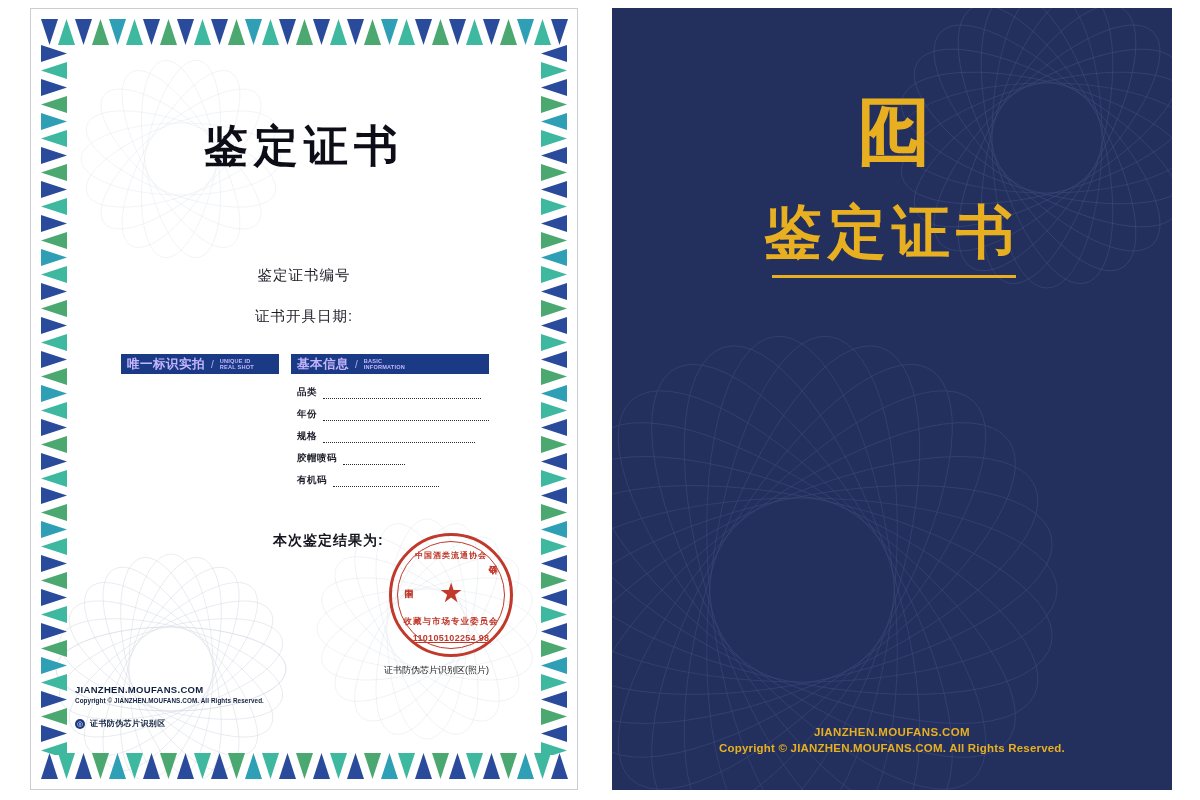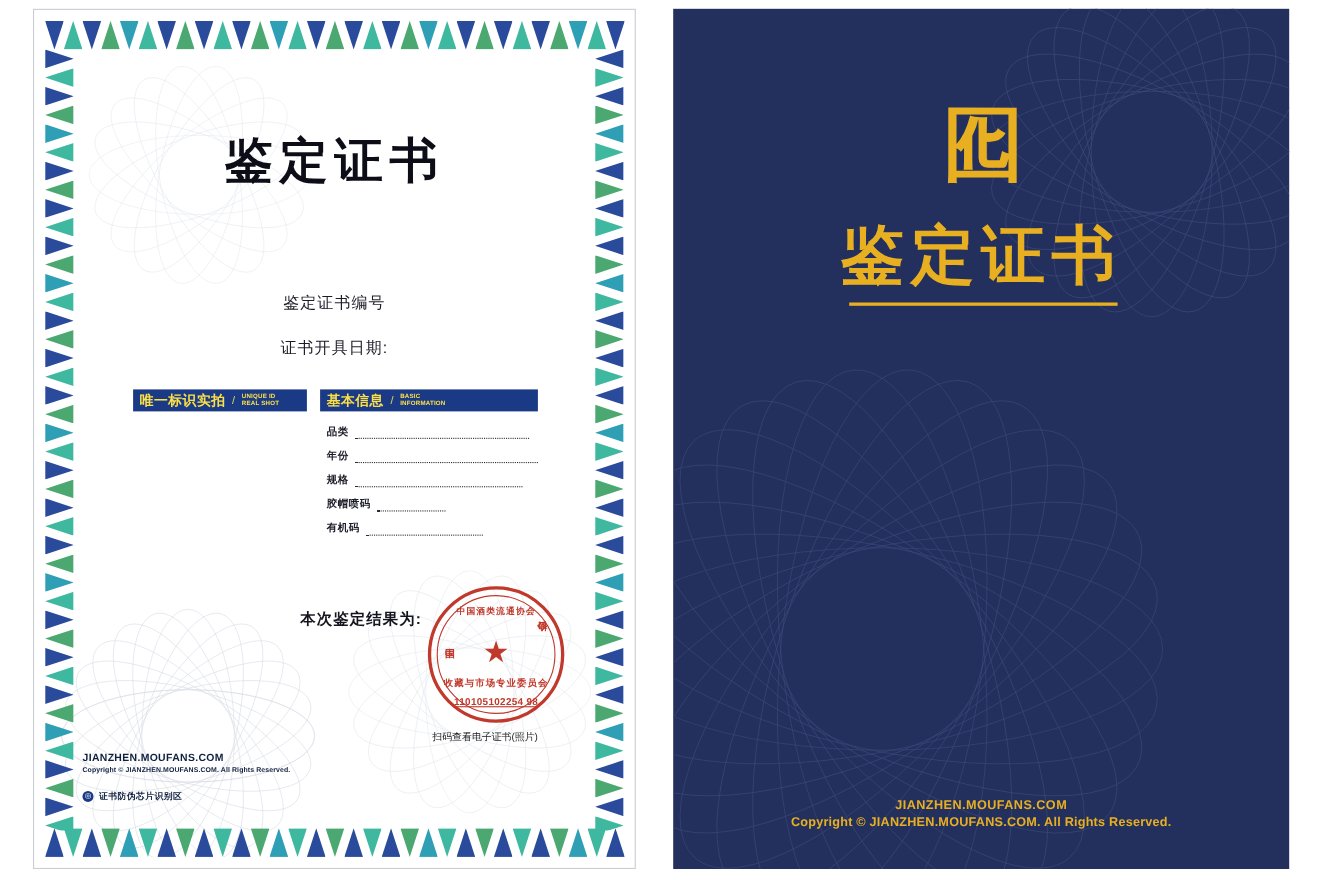--- a/index.html
+++ b/index.html
@@ -100,21 +100,21 @@
 
   .panels {
     display: flex;
     margin-top: 28px;
     gap: 12px;
     padding: 0 42px 0 44px;
   }
   .panel { flex: 1 1 0; }
   .panel-head {
     background: #1b3a86;
-    color: #fde047;
+    color: #c4b5fd;
     height: 20px;
     display: flex;
     align-items: center;
     padding: 0 6px;
     gap: 6px;
   }
   .panel-head .zh {
     font-size: 12.5px;
     font-weight: bold;
     letter-spacing: 0.5px;
@@ -138,21 +138,21 @@
     padding-left: 6px;
   }
   .field-label { flex: 0 0 auto; letter-spacing: .5px; }
   .field-dots {
     margin-left: 6px;
     border-bottom: 1.5px dotted #2b2b38;
     height: 8px;
   }
 
   .result-line {
-    margin-top: 58px;
+    margin-top: 36px;
     padding-left: 196px;
     font-size: 14px;
     font-weight: bold;
     color: #15151f;
     letter-spacing: 1px;
   }
 
   
   .seal {
     position: absolute;
@@ -616,21 +616,21 @@
       <div class="seal">
         <div class="seal-inner"></div>
         <div class="seal-arc-top">中国酒类流通协会</div>
         <div class="seal-side-l">中国</div>
         <div class="seal-side-r">协会</div>
         <div class="seal-star">★</div>
         <div class="seal-arc-bottom">收藏与市场专业委员会</div>
         <div class="seal-code">110105102254 98</div>
       </div>
 
-      <div class="scan-note">扫码查看电子证书(照片)</div>
+      <div class="scan-note">证书防伪芯片识别区(照片)</div>
     </div>
 
     <div class="footer-left">
       <div class="brand">JIANZHEN.MOUFANS.COM</div>
       <div class="copy">Copyright © JIANZHEN.MOUFANS.COM. All Rights Reserved.</div>
       <div class="chip-row">
         <span class="chip-dot">◎</span>
         <span class="chip-text">证书防伪芯片识别区</span>
       </div>
     </div>

